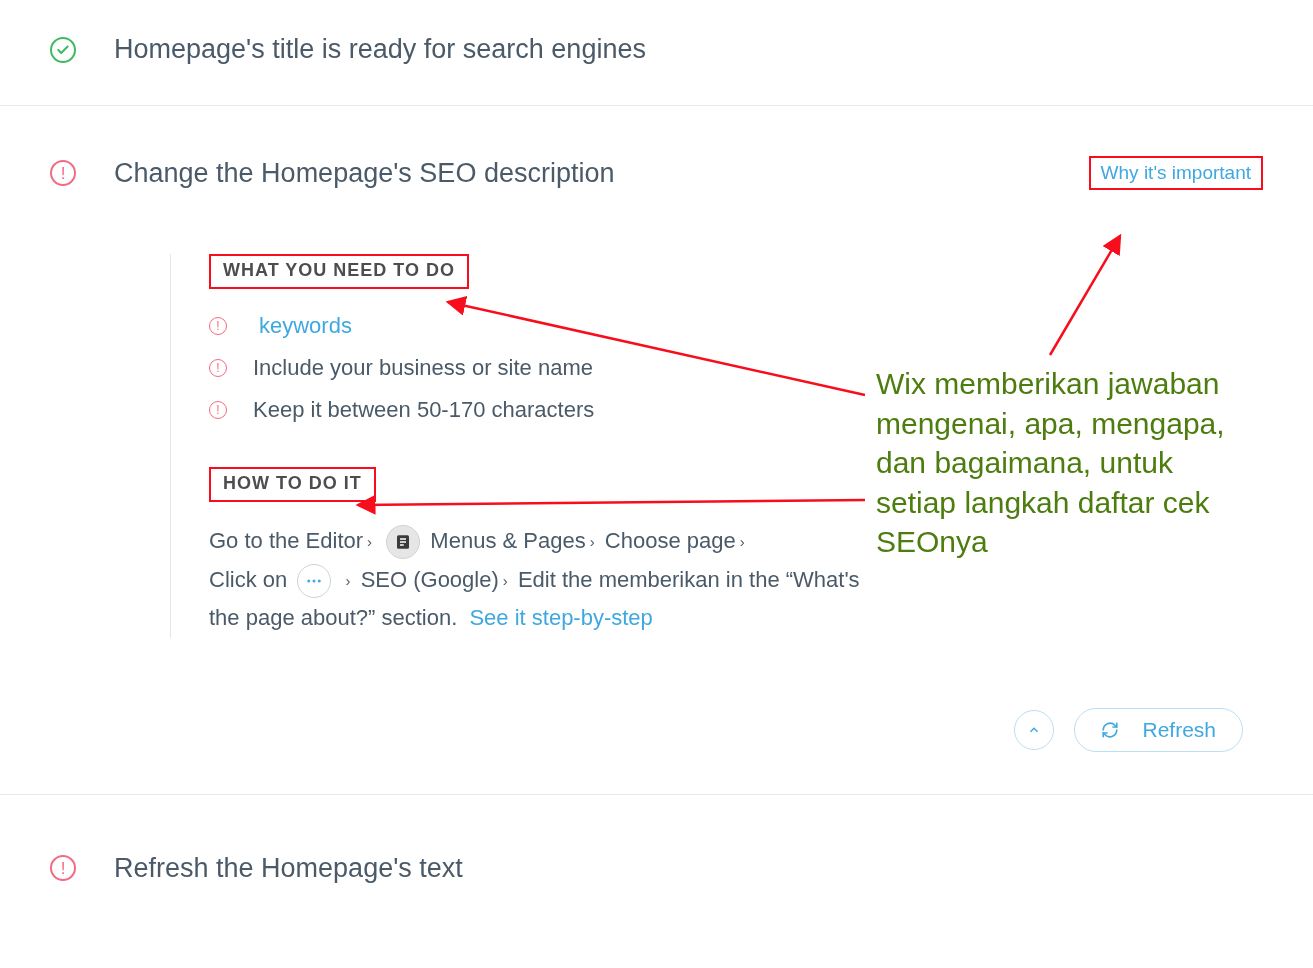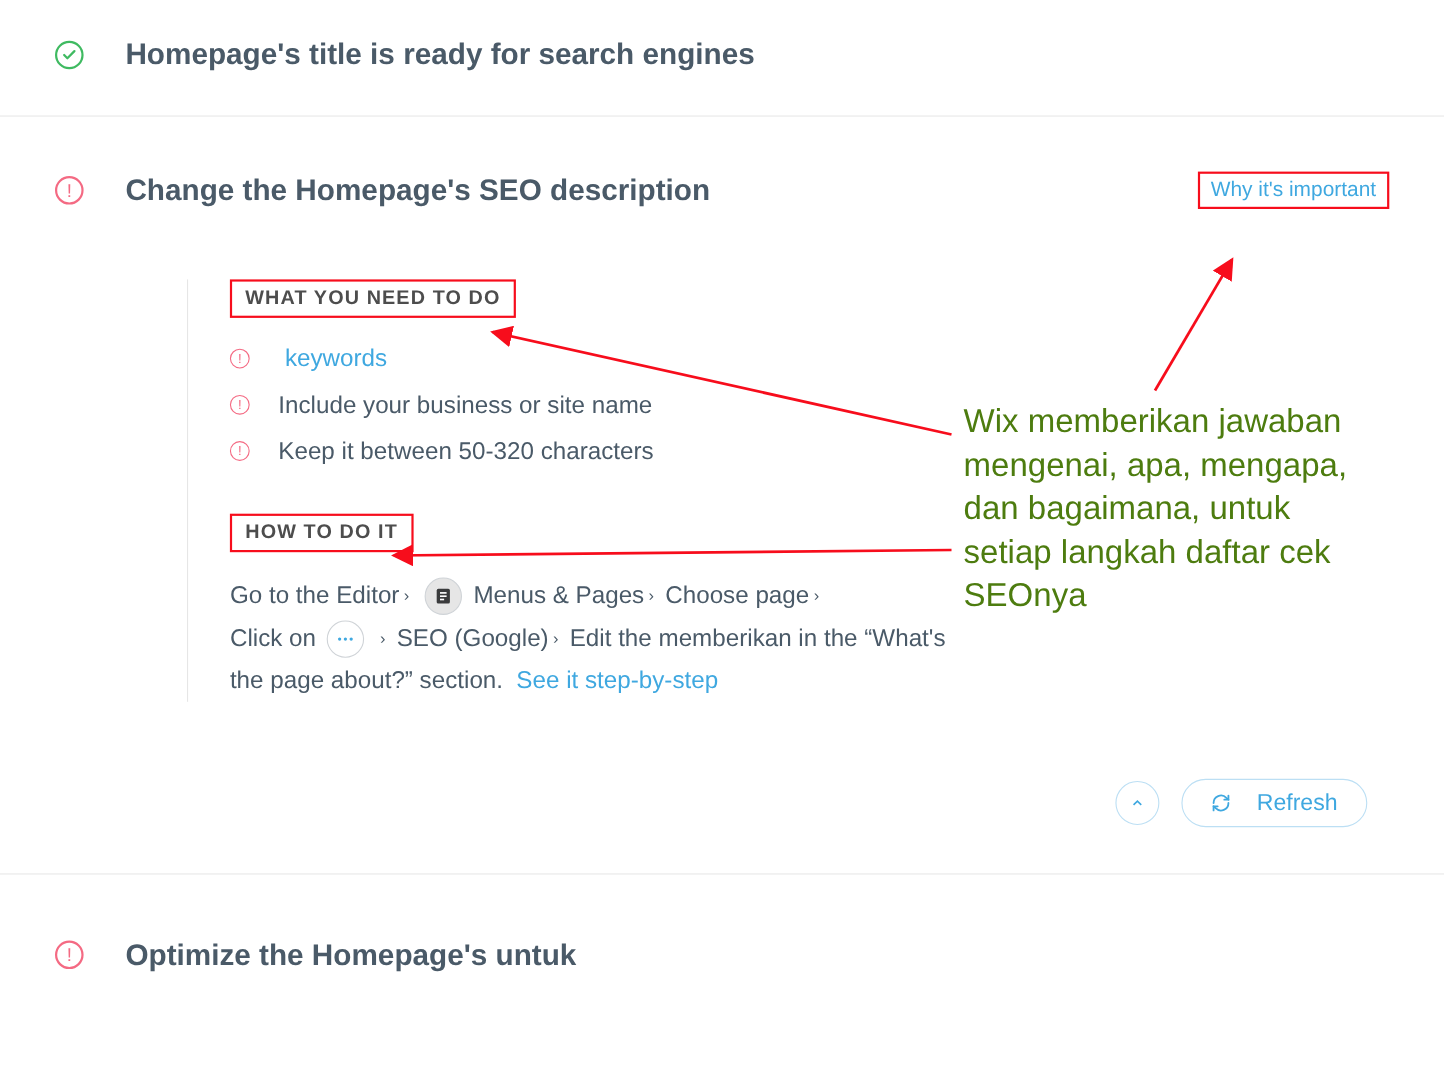--- a/index.html
+++ b/index.html
@@ -36,21 +36,21 @@
   }
   .check-circle {
     width: 26px; height: 26px; border-radius: 50%;
     border: 2px solid #3fba61;
     display: flex; align-items: center; justify-content: center;
   }
   .check-circle svg { width: 14px; height: 14px; }
 
   .head-title {
     font-size: 27px;
-    font-weight: 700;
+    font-weight: 400;
     color: #4a5a68;
   }
 
   
   .sec-change {
     padding: 50px 50px 42px 50px;
     border-bottom: 1px solid #e8e8e8;
     position: relative;
   }
   .warn-circle {
@@ -249,21 +249,21 @@
       <div class="bullet-row">
         <span class="bullet-ico">
             <span class="warn-mini">!</span>
           </span>
         <span>Include your business or site name</span>
       </div>
       <div class="bullet-row">
         <span class="bullet-ico">
             <span class="warn-mini">!</span>
           </span>
-        <span>Keep it between 50-320 characters</span>
+        <span>Keep it between 50-170 characters</span>
       </div>
     </div>
 
     <div class="howto-block">
       <span class="sub-heading red-box tight">HOW TO DO IT</span>
 
       <div class="step-text">
         <span>Go to the Editor</span><span class="chev">›</span>
         <span class="step-icon">
           <svg width="18" height="18" viewBox="0 0 24 24">
@@ -308,21 +308,21 @@
       <span>Refresh</span>
     </div>
   </div>
 </div>
 
 <div class="panel sec-opt">
   <div class="row-head">
     <div class="status-icon-wrap">
       <div class="warn-circle">!</div>
     </div>
-    <div class="head-title">Optimize the Homepage's untuk</div>
+    <div class="head-title">Refresh the Homepage's text</div>
   </div>
 </div>
 
 <div class="anno-text">Wix memberikan jawaban mengenai, apa, mengapa, dan bagaimana, untuk setiap langkah daftar cek SEOnya</div>
 
 <svg class="anno-lines" width="1313" height="968">
   <defs>
     <marker id="arrowhead" markerWidth="8" markerHeight="8" refX="7" refY="4" orient="auto">
       <polygon points="0 0, 8 4, 0 8" fill="#f70d1c"></polygon>
     </marker>

